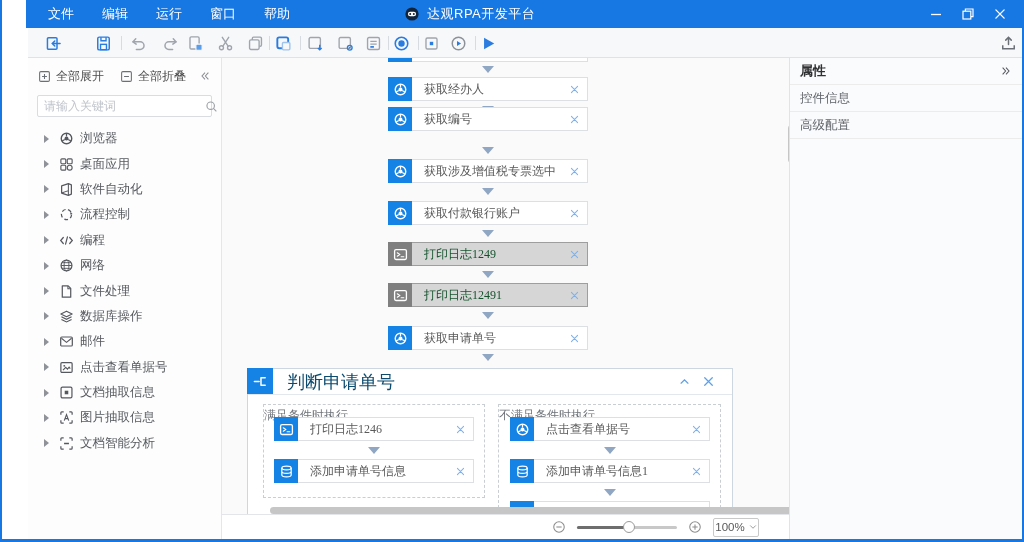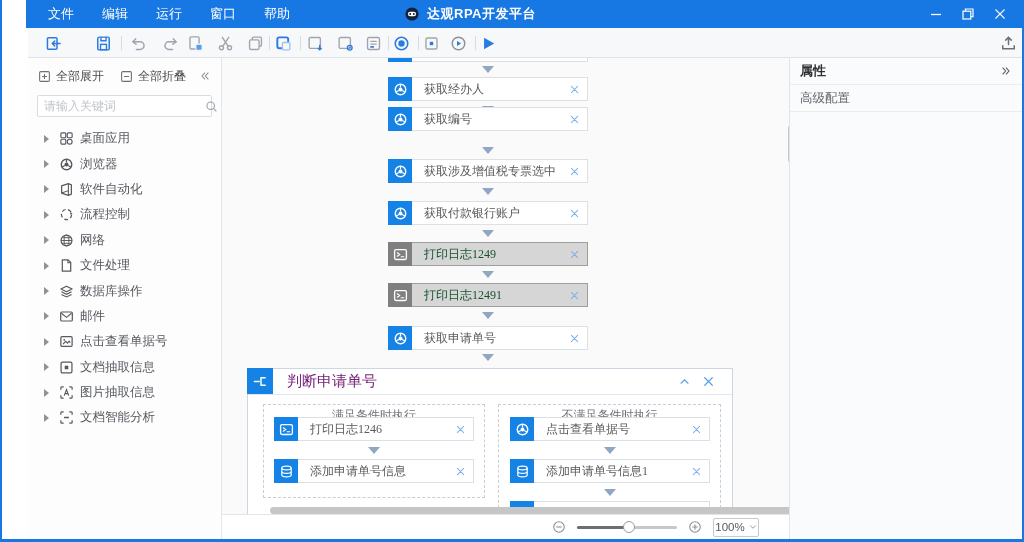--- a/index.html
+++ b/index.html
@@ -9,21 +9,21 @@
             display:flex; flex-direction:column; overflow:hidden;padding-left:26px; }
   svg { display:block; }
   .ic { width:16px; height:16px; }
 
   
   .titlebar { height:28px; background:#1777e3; margin:0 -2px; display:flex; align-items:center; color:#fff; flex:none; position:relative; }
   .menu { display:flex; }
   .menu-item { font-size:13px; padding:0 14px; line-height:28px; cursor:default; }
   .menu-item:first-child { padding-left:22px; }
   .title-group { position:absolute; left:378px; top:0; height:28px; display:flex; align-items:center; gap:7px; }
-  .app-title { font-size:13px; font-weight:bold; letter-spacing:.5px; }
+  .app-title { font-size:13px; font-weight:normal; letter-spacing:.5px; }
   .win-controls { position:absolute; right:8px; top:0; height:28px; display:flex; }
   .win-btn { width:32px; height:28px; display:flex; align-items:center; justify-content:center; }
 
   
   .toolbar { height:30px; background:#f7f8fa; border-bottom:1px solid #dfe2e6; position:relative; flex:none; }
   .tbtn { position:absolute; top:6px; width:18px; height:18px; display:flex; align-items:center; justify-content:center; }
   .tbtn svg { width:17px; height:17px; }
   .tsep { position:absolute; top:8px; width:1px; height:14px; background:#d8dbdf; }
 
   
@@ -59,26 +59,26 @@
   .node.disabled .nicon { background:#7f7f7f; }
   .node.disabled .nlabel { color:#14532d; }
   .flow-arrow { position:absolute; width:0; height:0; border-left:6px solid transparent; border-right:6px solid transparent; border-top:7px solid #8fa7c2; }
   .partial-clip { position:absolute; overflow:hidden; }
 
   
   .cond { position:absolute; left:25px; top:310px; width:486px; height:210px; background:#fff; border:1px solid #ccd7e2; }
   .cond-header { height:26px; border-bottom:1px solid #e3e8ee; display:flex; align-items:center; }
   .cond-icon { width:26px; height:26px; margin:-1px 0 0 -1px; background:#1583e6; color:#fff; display:flex; align-items:center; justify-content:center; flex:none; }
   .cond-icon svg { width:15px; height:15px; }
-  .cond-title { font-size:15px; color:#701a75; padding-left:14px; flex:1; }
+  .cond-title { font-size:18px; color:#0c4a6e; padding-left:14px; flex:1; }
   .cond-btn { width:24px; display:flex; align-items:center; justify-content:center; color:#5ba0e8; }
   .cond-btn svg { width:11px; height:11px; }
   .cond-btn.close { margin-right:12px; }
   .branch { position:absolute; border:1px dashed #c9cdd4; }
-  .branch-title { text-align:center; font-size:12px; color:#6f7379; padding-top:2px; }
+  .branch-title { font-size:12px; color:#6f7379; padding-top:2px; }
   .branch .node { width:200px; }
 
   
   .hscroll { position:absolute; left:48px; top:449px; width:530px; height:7px; border-radius:4px; background:#c6c6c6; }
   .vscroll { position:absolute; left:566px; top:67px; width:7px; height:38px; border-radius:4px; background:#c6c6c6; }
 
   
   .cfooter { position:absolute; left:0; right:0; bottom:0; height:25px; background:#fff; border-top:1px solid #e2e5e9; display:flex; align-items:center; justify-content:flex-end; padding-right:30px; gap:11px; }
   .zbtn { width:14px; height:14px; color:#8c8c8c; }
   .zbtn svg { width:14px; height:14px; }
@@ -447,44 +447,51 @@
       <div class="search-box">
         <input type="text" placeholder="请输入关键词" style="">
         <svg viewBox="0 0 16 16">
             <use href="#s-search"></use>
           </svg>
       </div>
       <div class="cat-list">
         <div class="cat-row">
             <span class="caret"></span>
             <svg viewBox="0 0 16 16">
+              <use href="#s-chrome"></use>
+            </svg>
+            <span class="cat-label">浏览器</span>
+          </div>
+        <div class="cat-row">
+            <span class="caret"></span>
+            <svg viewBox="0 0 16 16">
               <use href="#s-grid"></use>
             </svg>
             <span class="cat-label">桌面应用</span>
           </div>
         <div class="cat-row">
             <span class="caret"></span>
             <svg viewBox="0 0 16 16">
-              <use href="#s-chrome"></use>
-            </svg>
-            <span class="cat-label">浏览器</span>
-          </div>
-        <div class="cat-row">
-            <span class="caret"></span>
-            <svg viewBox="0 0 16 16">
               <use href="#s-office"></use>
             </svg>
             <span class="cat-label">软件自动化</span>
           </div>
         <div class="cat-row">
             <span class="caret"></span>
             <svg viewBox="0 0 16 16">
               <use href="#s-loop"></use>
             </svg>
             <span class="cat-label">流程控制</span>
+          </div>
+        <div class="cat-row">
+            <span class="caret"></span>
+            <svg viewBox="0 0 16 16">
+              <use href="#s-code"></use>
+            </svg>
+            <span class="cat-label">编程</span>
           </div>
         <div class="cat-row">
             <span class="caret"></span>
             <svg viewBox="0 0 16 16">
               <use href="#s-globe"></use>
             </svg>
             <span class="cat-label">网络</span>
           </div>
         <div class="cat-row">
             <span class="caret"></span>
@@ -770,18 +777,21 @@
 
     <div class="rpanel">
       <div class="rrow head">
         <span>属性</span>
         <span class="spacer"></span>
         <svg viewBox="0 0 16 16">
             <use href="#s-chevr2"></use>
           </svg>
       </div>
       <div class="rrow">
+        <span>控件信息</span>
+      </div>
+      <div class="rrow">
         <span>高级配置</span>
       </div>
     </div>
 
   </div>
 </div>
 
 </body></html>

